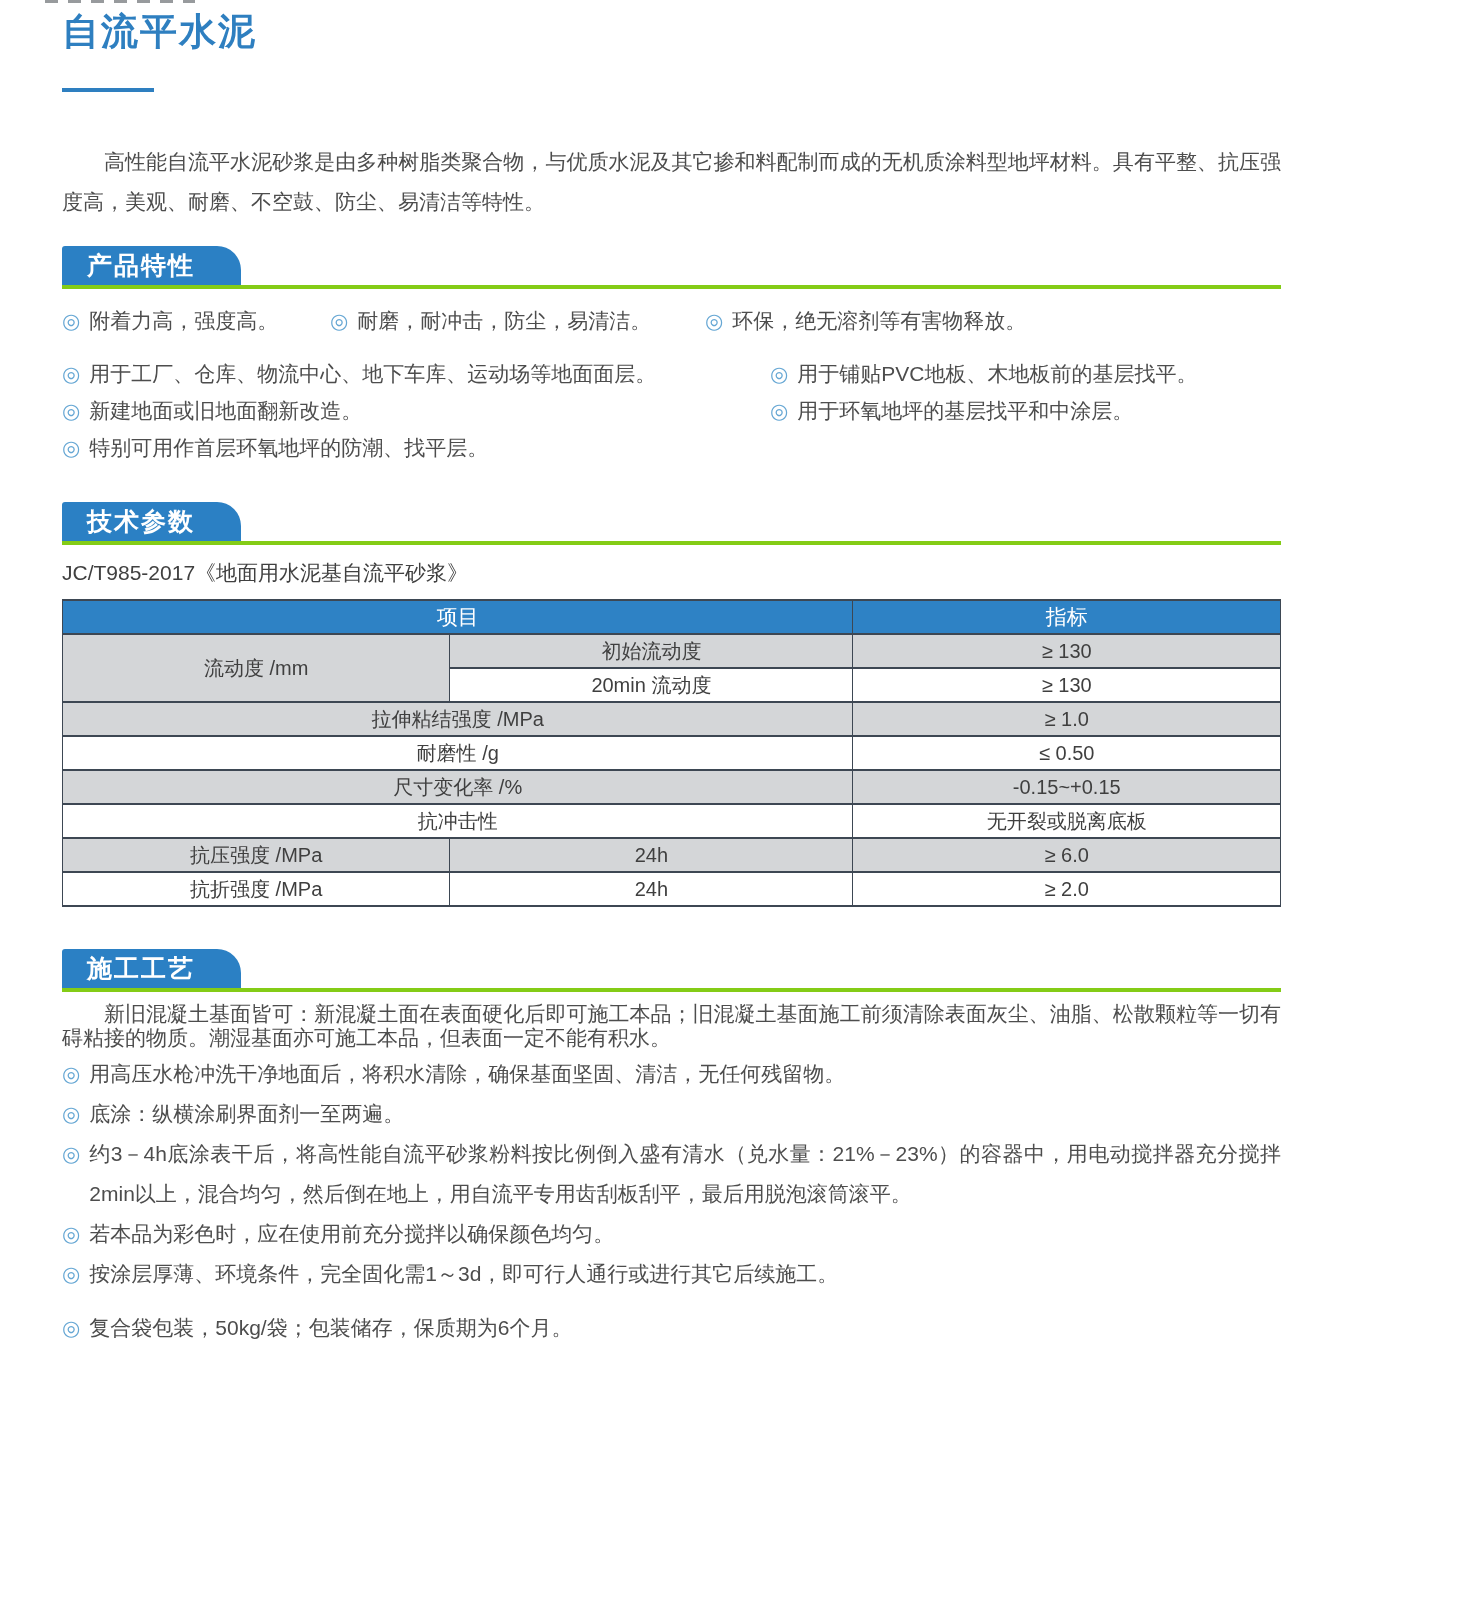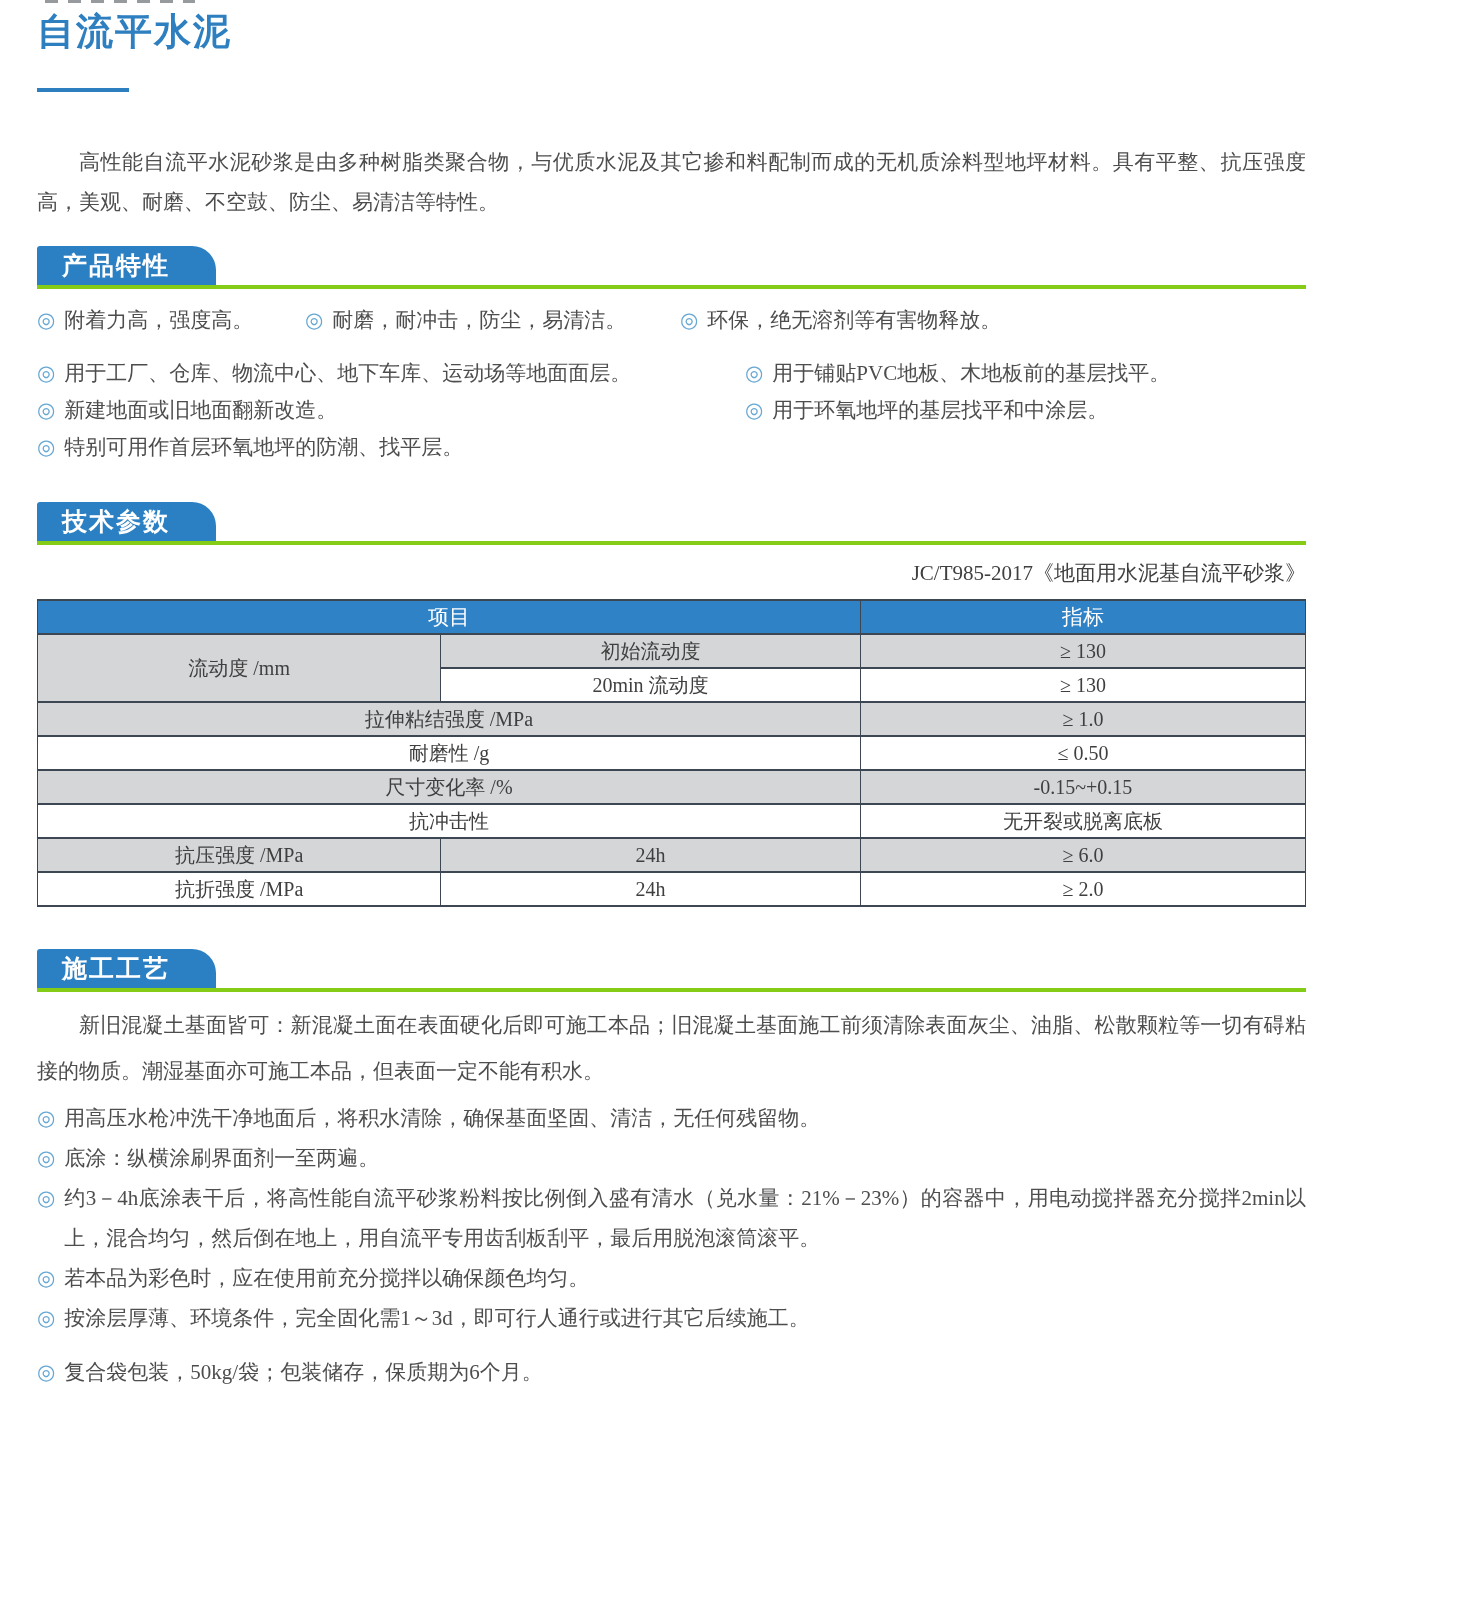--- a/index.html
+++ b/index.html
@@ -2,24 +2,23 @@
 <html><head>
 <meta charset="utf-8">
 <style>
   * { margin: 0; padding: 0; box-sizing: border-box; }
   html, body { background: #ffffff; }
   body { font-family: "Liberation Sans", "DejaVu Sans", sans-serif; }
   .page {
     position: relative;
     width: 1343px; height: 1600px;
     background: #ffffff;
-    padding: 0 37px;
+    padding: 0 62px;
     overflow: hidden;
     color: #4d4d4d;
-    font-family: Liberation Serif, serif;
   }
   .top-artifact {
     position: absolute; top: 0; left: 45px; width: 150px; height: 3px;
     background: repeating-linear-gradient(90deg, #6b6f73 0 13px, transparent 13px 23px);
     opacity: .7;
   }
   .page-title {
     margin-top: 8px;
     font-size: 37px; line-height: 48px;
     font-weight: bold;
@@ -68,21 +67,21 @@
   .features-row { display: flex; margin-top: 13px; }
   .feature-1 { width: 268px; }
   .feature-2 { width: 375px; }
 
   .uses-cols { display: flex; margin-top: 16px; }
   .uses-left  { width: 708px; }
   .uses-right { flex: 1; }
 
   .tech-caption {
     margin-top: 14px;
-    text-align: right;
+    text-align: left;
     font-size: 21px; color: #404040;
     line-height: 28px;
   }
   table.spec {
     width: 100%;
     margin-top: 12px;
     border-collapse: collapse;
     table-layout: fixed;
   }
   table.spec col.c1 { width: 31.8%; }
@@ -98,21 +97,21 @@
   }
   table.spec th {
     background: #2e82c5; color: #ffffff;
     font-weight: normal; font-size: 21px;
   }
   table.spec td { color: #3f3f3f; background: #ffffff; }
   table.spec td.gray { background: #d4d6d8; }
 
   .process-par {
     margin-top: 10px;
-    font-size: 21px; line-height: 46px;
+    font-size: 21px; line-height: 24px;
     text-align: justify; text-indent: 2em;
   }
   .process-list { margin-top: 4px; }
   .process-list .bullet { line-height: 40px; text-align: justify; }
   .process-list .bicon  { line-height: 40px; }
 
   .pack-list { margin-top: 14px; }
   .pack-list .bullet { line-height: 40px; }
   .pack-list .bicon  { line-height: 40px; }
 </style>

